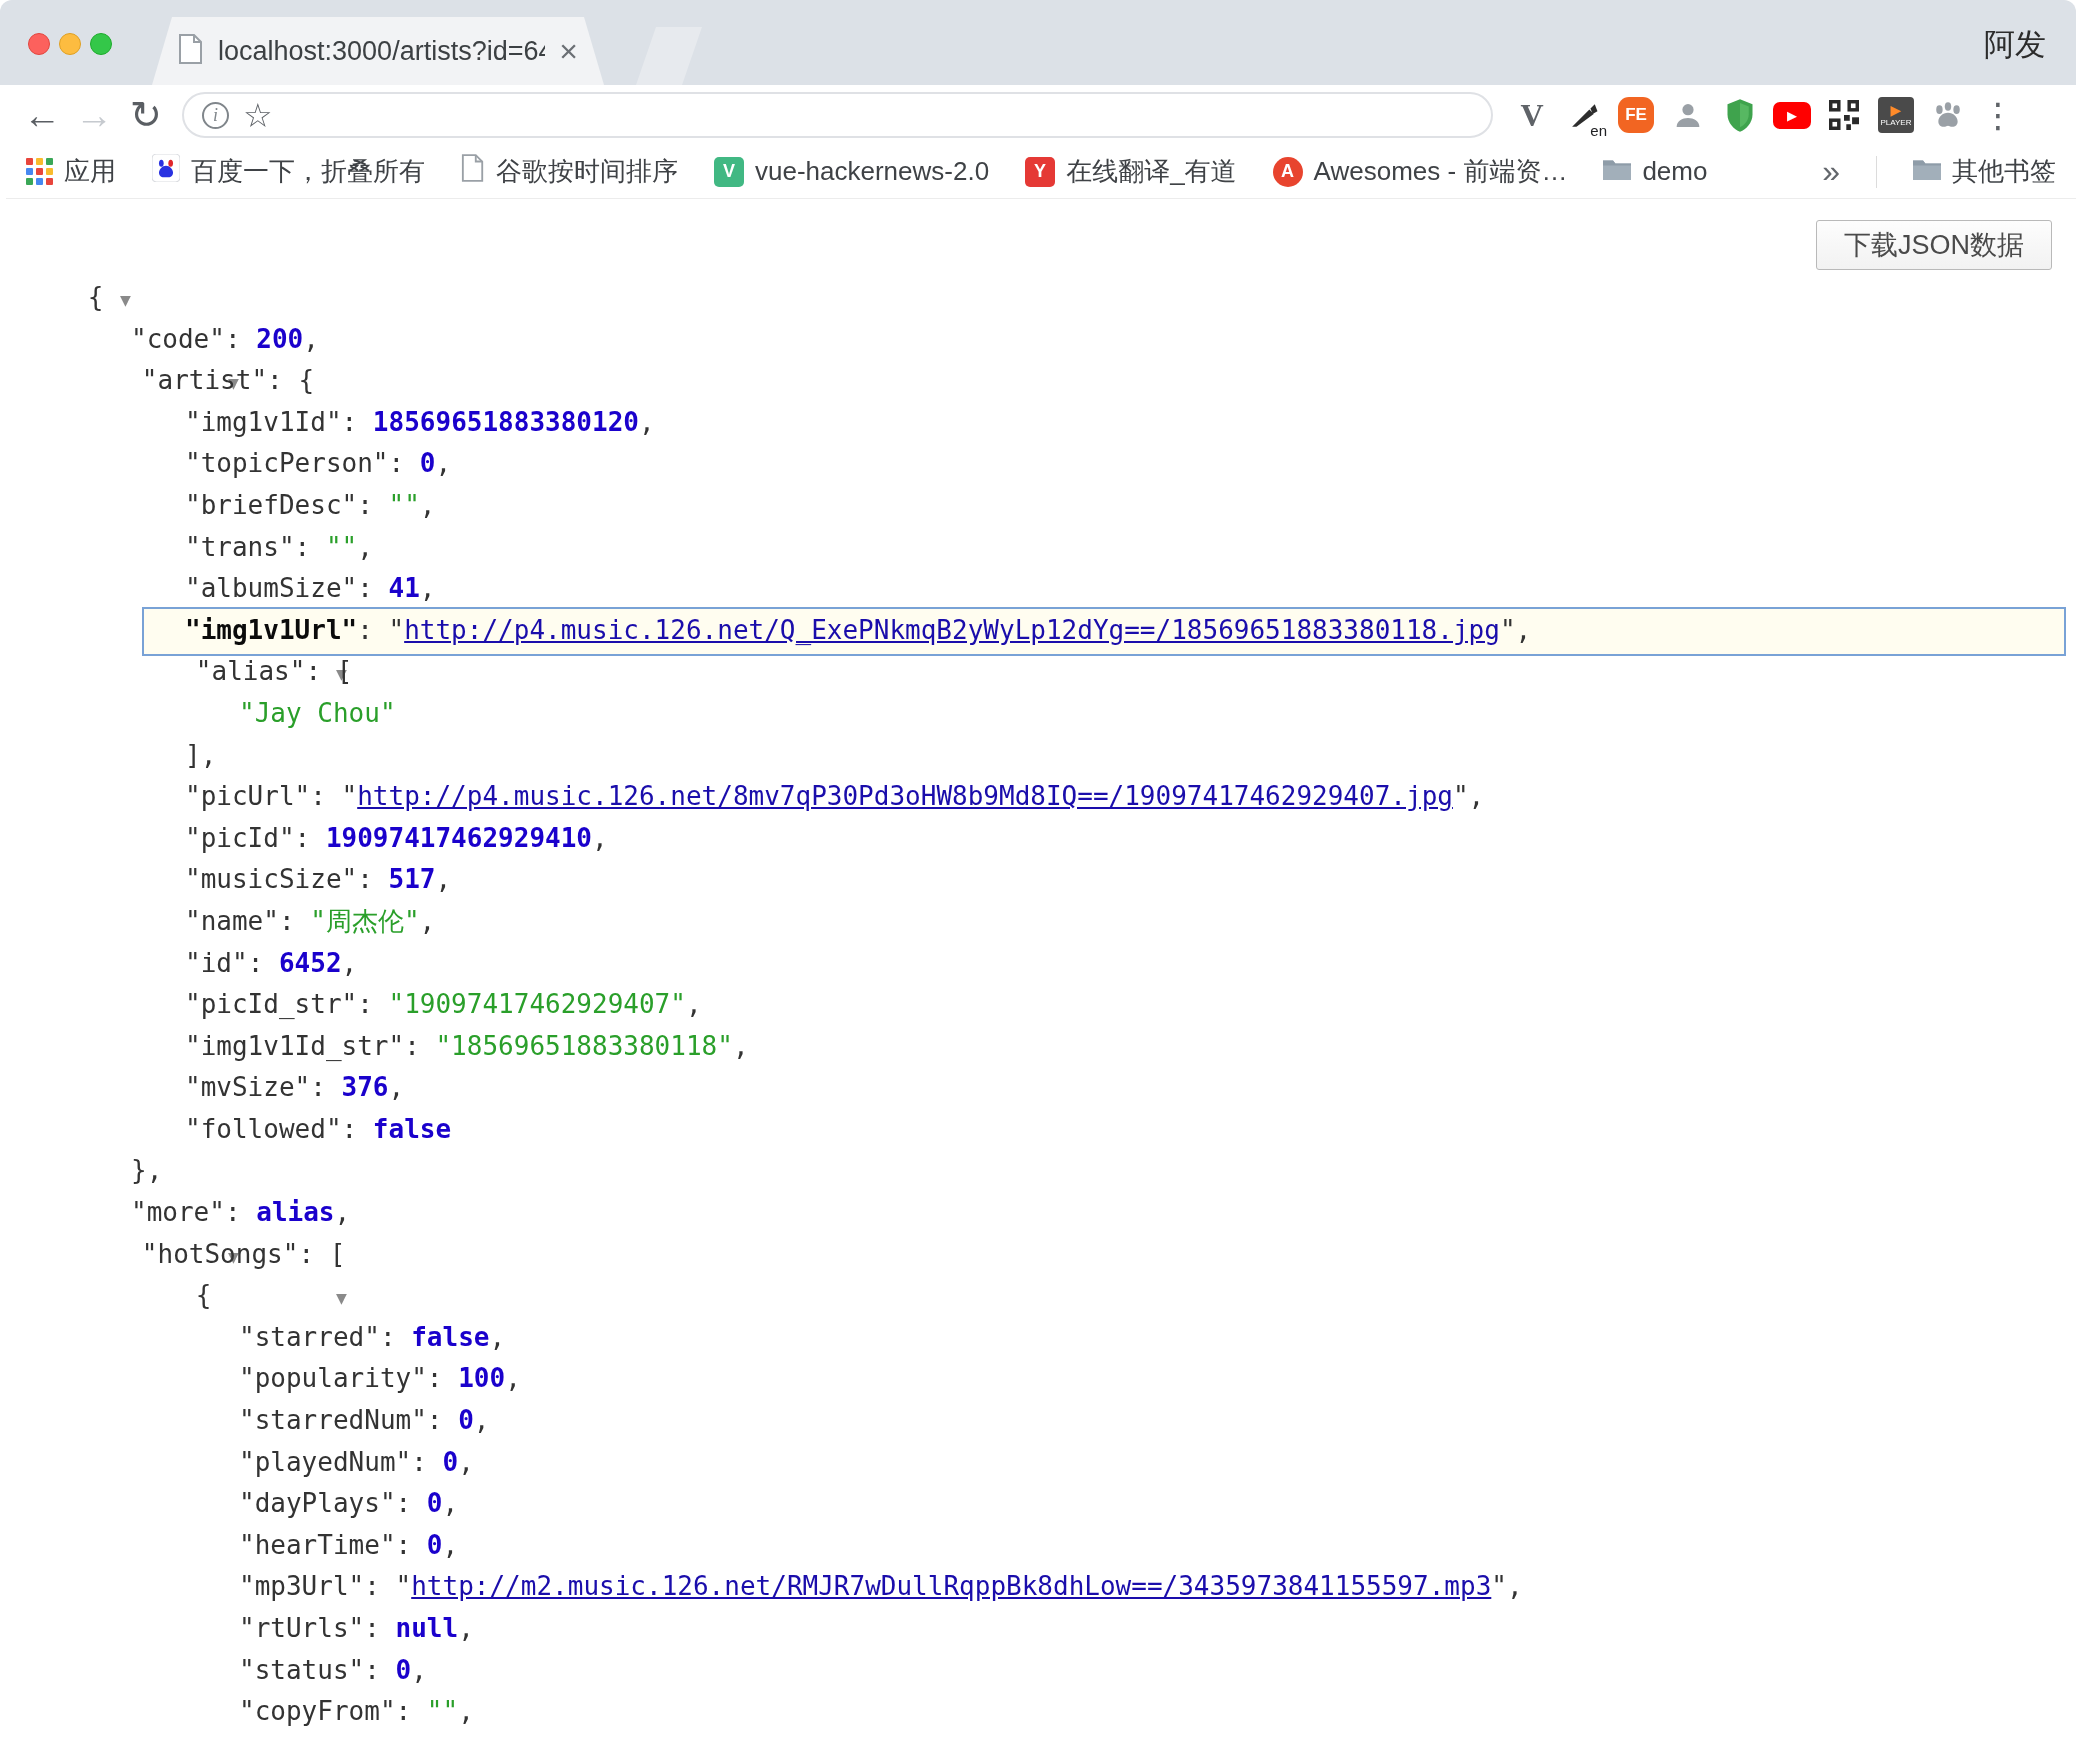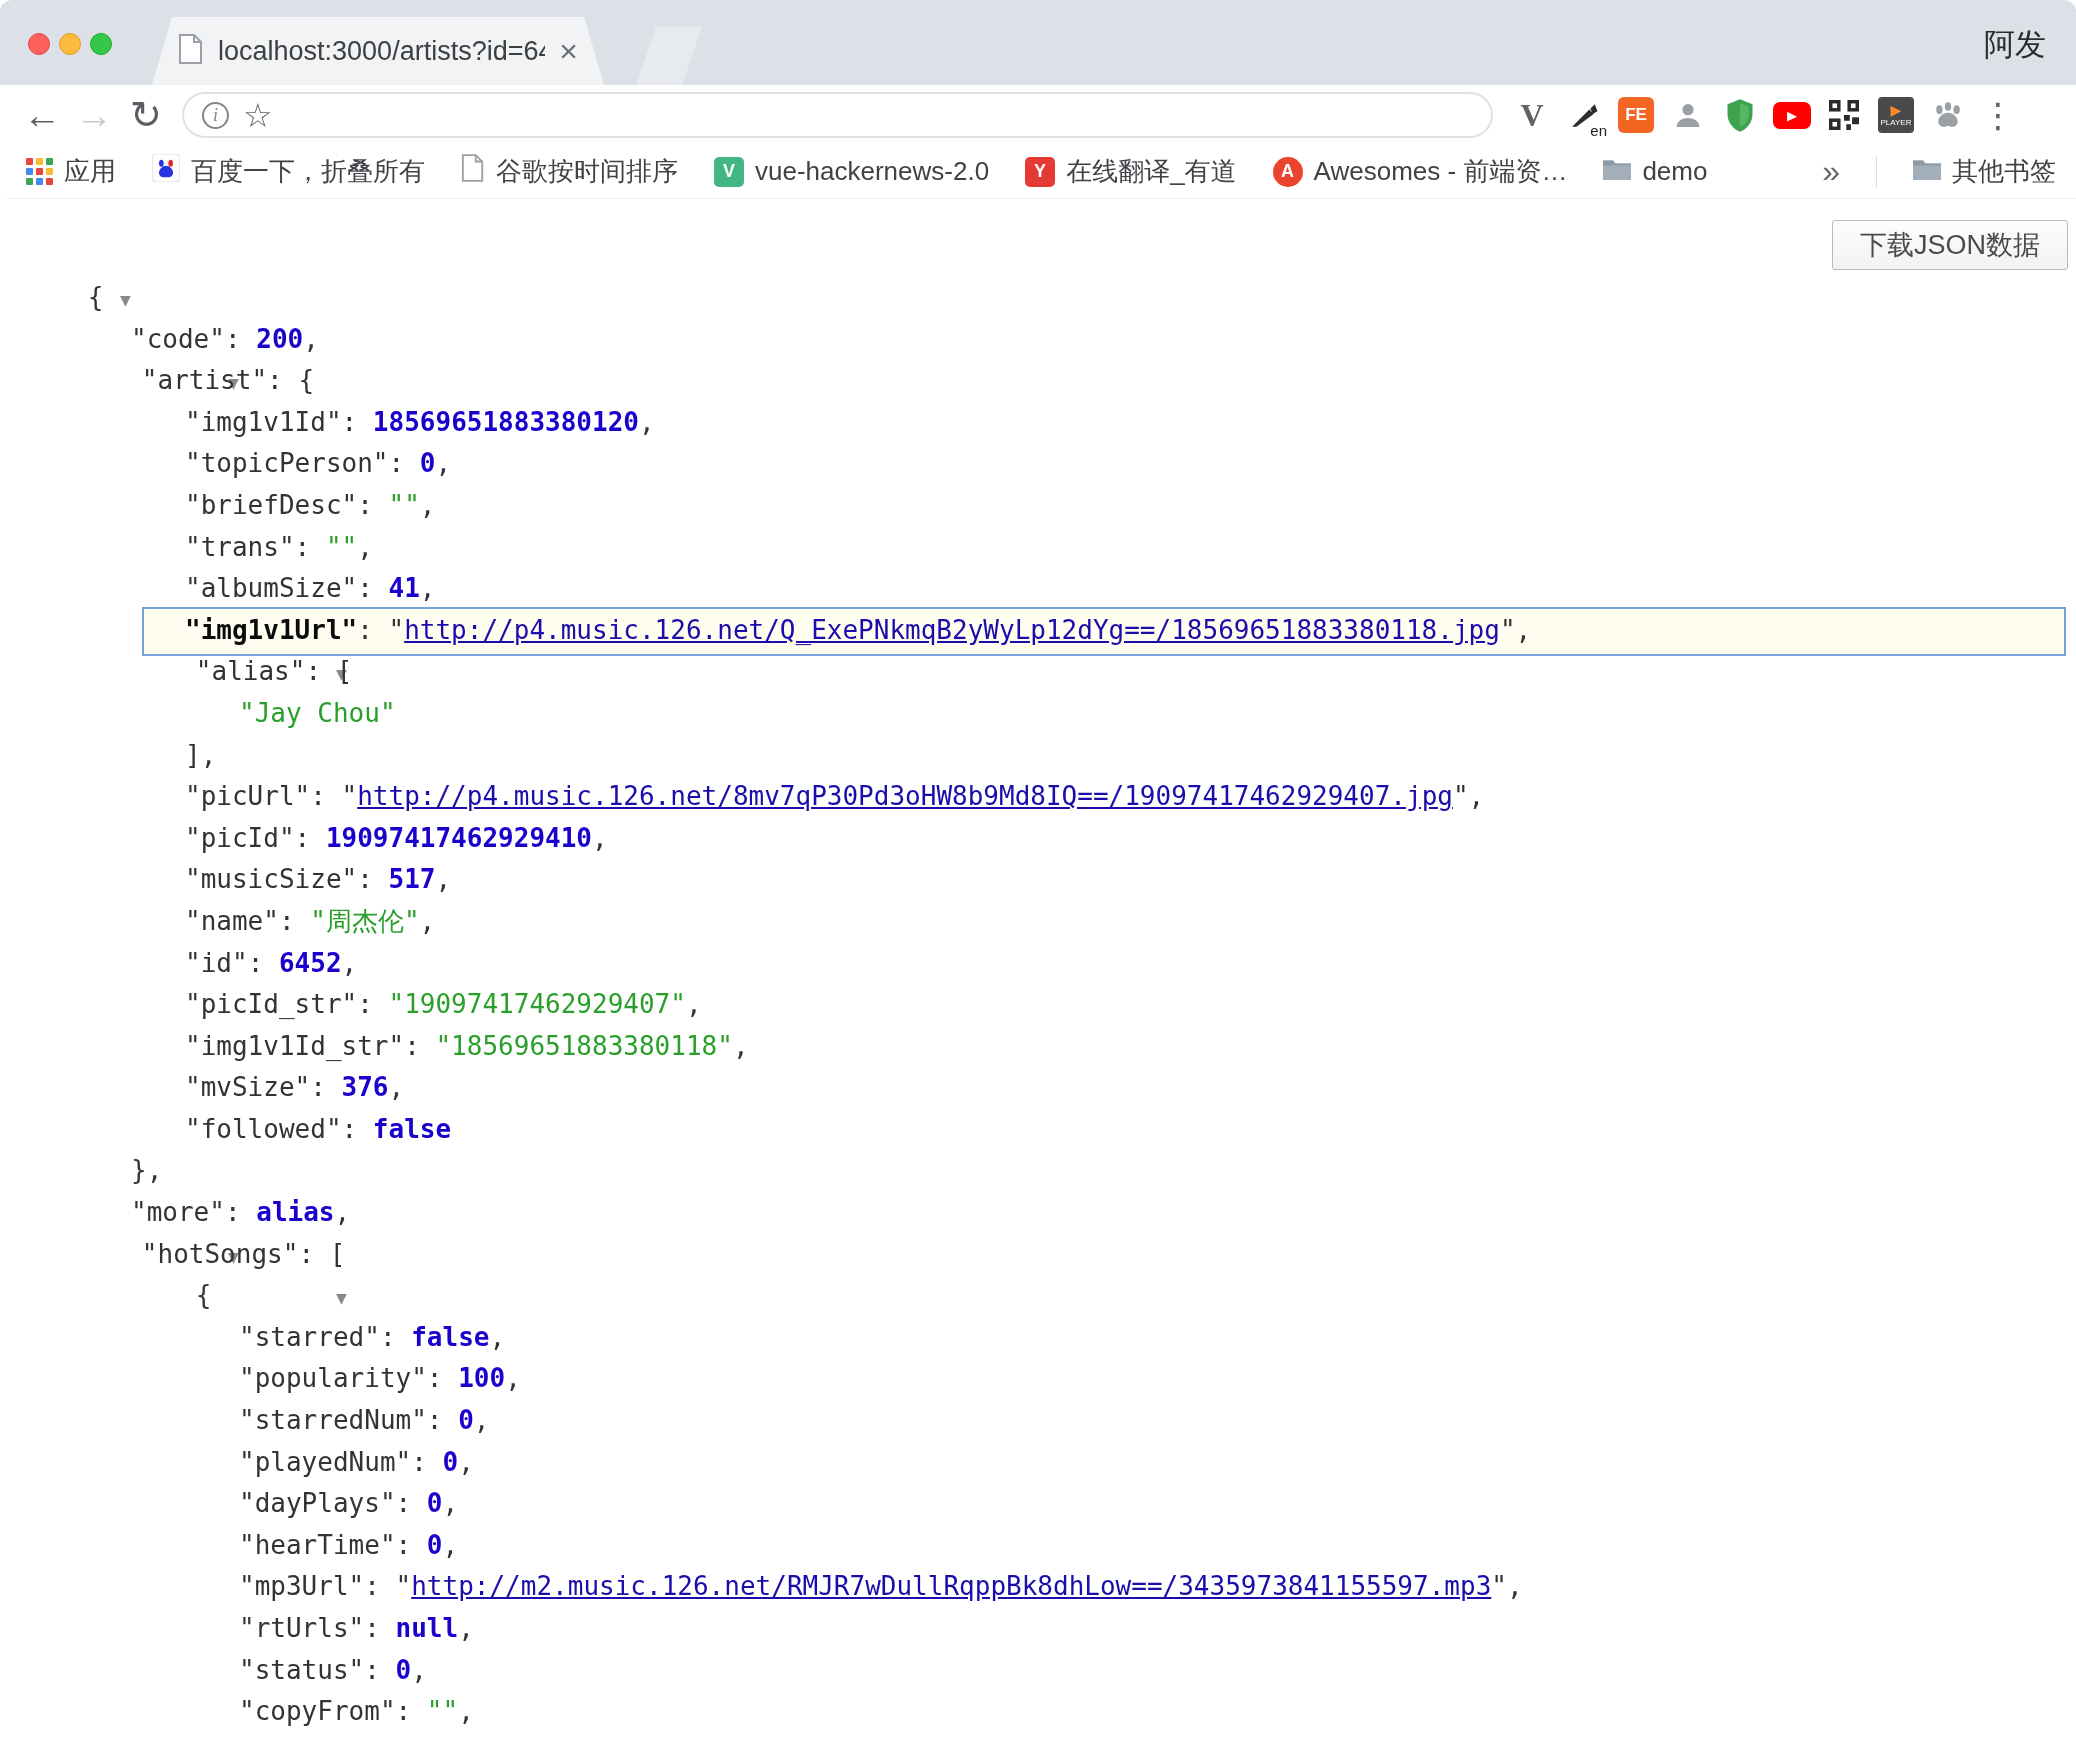--- a/index.html
+++ b/index.html
@@ -44,21 +44,21 @@
     width:27px; height:27px; border-radius:50%; border:2px solid #80868b; color:#80868b;
     display:flex; align-items:center; justify-content:center;
     font-size:18px; font-style:italic; font-family:"Liberation Serif",serif; flex:none;
   }
   .url-text { flex:1; font-size:30px; color:#202124; white-space:nowrap; overflow:hidden; }
   .star-glyph { font-size:33px; color:#5f6368; line-height:1; }
   .extrow { display:flex; align-items:center; gap:14px; margin-left:20px; }
   .exticon { width:38px; height:38px; display:flex; align-items:center; justify-content:center; position:relative; flex:none; }
   .ext-v { font-size:32px; font-weight:bold; color:#5f6368; font-family:"Liberation Serif",serif; }
   .ext-en { position:absolute; right:-4px; bottom:-4px; font-size:15px; color:#202124; background:#fff; line-height:1; }
-  .ext-fe { width:36px; height:36px; border-radius:6px; background:#f26522; color:#fff; font-weight:bold; font-size:17px; display:flex; align-items:center; justify-content:center; }
+  .ext-fe { width:36px; height:36px; border-radius:11px; background:#f26522; color:#fff; font-weight:bold; font-size:17px; display:flex; align-items:center; justify-content:center; }
   .ext-yt { width:38px; height:27px; border-radius:7px; background:#f00; color:#fff; font-size:13px; display:flex; align-items:center; justify-content:center; }
   .ext-player { width:36px; height:36px; border-radius:4px; background:#4a4a4a; display:flex; flex-direction:column; align-items:center; justify-content:center; gap:2px; }
   .ext-player .tri { color:#ff8b2a; font-size:14px; line-height:1; }
   .ext-player .lbl { color:#fff; font-size:8px; line-height:1; }
   .menu-dots { font-size:34px; color:#5f6368; width:34px; text-align:center; line-height:1; }
 
   
   .bookmarks { height:54px; background:#fff; display:flex; align-items:center; gap:36px; padding:0 20px; border-bottom:1px solid #ececec; flex:none;margin-left:6px; }
   .bm { display:flex; align-items:center; gap:11px; font-size:26px; color:#3f4246; white-space:nowrap; }
   .grid9 { display:grid; grid-template-columns:repeat(3,7px); grid-auto-rows:7px; gap:3px; }
@@ -67,21 +67,21 @@
   .bm-box { width:30px; height:30px; border-radius:5px; color:#fff; font-weight:bold; font-size:18px; display:flex; align-items:center; justify-content:center; flex:none; }
   .bm-vue { background:#41b883; }
   .bm-yd  { background:#e53935; }
   .bm-awe { background:#e8442e; border-radius:50%; }
   .bm-spacer { flex:1; }
   .bm-overflow { font-size:32px; color:#63676c; }
   .bm-divider { width:1px; height:32px; background:#dcdcdc; }
 
   
   .content { flex:1; background:#fff; position:relative; overflow:hidden; }
-  .page-actions { position:absolute; top:21px; right:8px; display:flex; gap:15px; }
+  .page-actions { position:absolute; top:21px; right:24px; display:flex; gap:15px; }
   .btn {
     height:50px; padding:0 27px; display:flex; align-items:center; justify-content:center;
     font-size:27px; color:#4a4a4a; background:linear-gradient(#fdfdfd,#f2f2f2);
     border:1px solid #b9b9b9; border-radius:3px; white-space:nowrap;
   }
   .seg { display:flex; }
   .seg .btn:first-child { border-radius:3px 0 0 3px; }
   .seg .btn:last-child  { border-radius:0 3px 3px 0; border-left:none; }
   .btn.active { background:#e3e3e3; }
 

